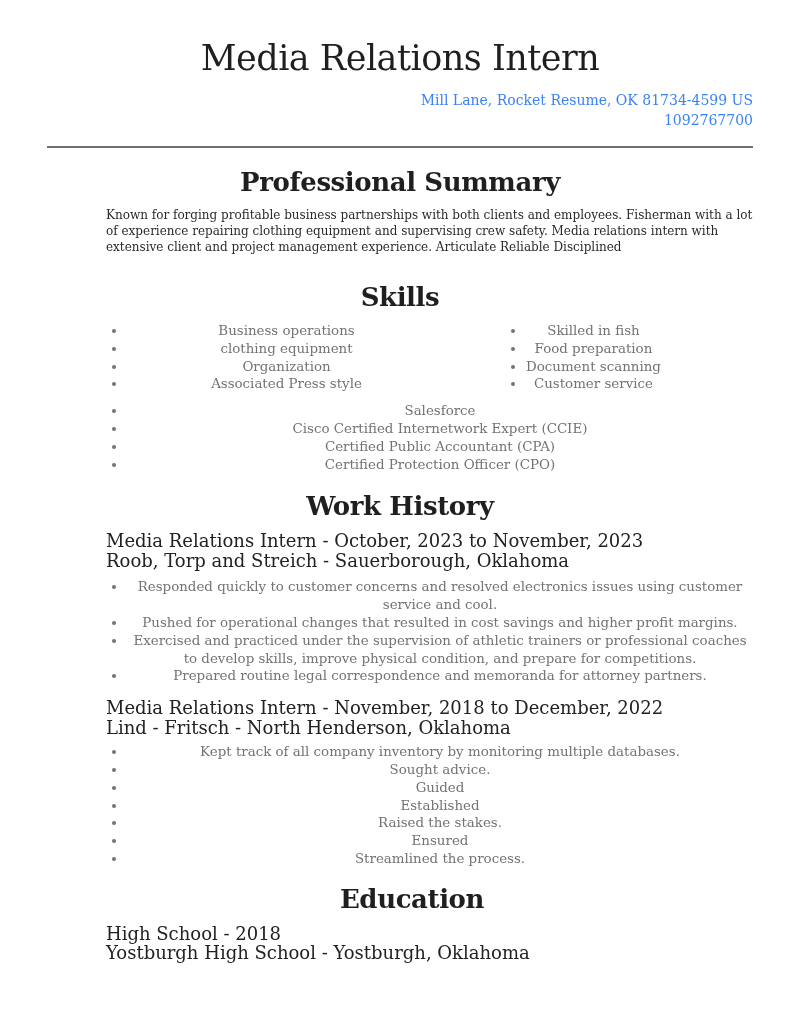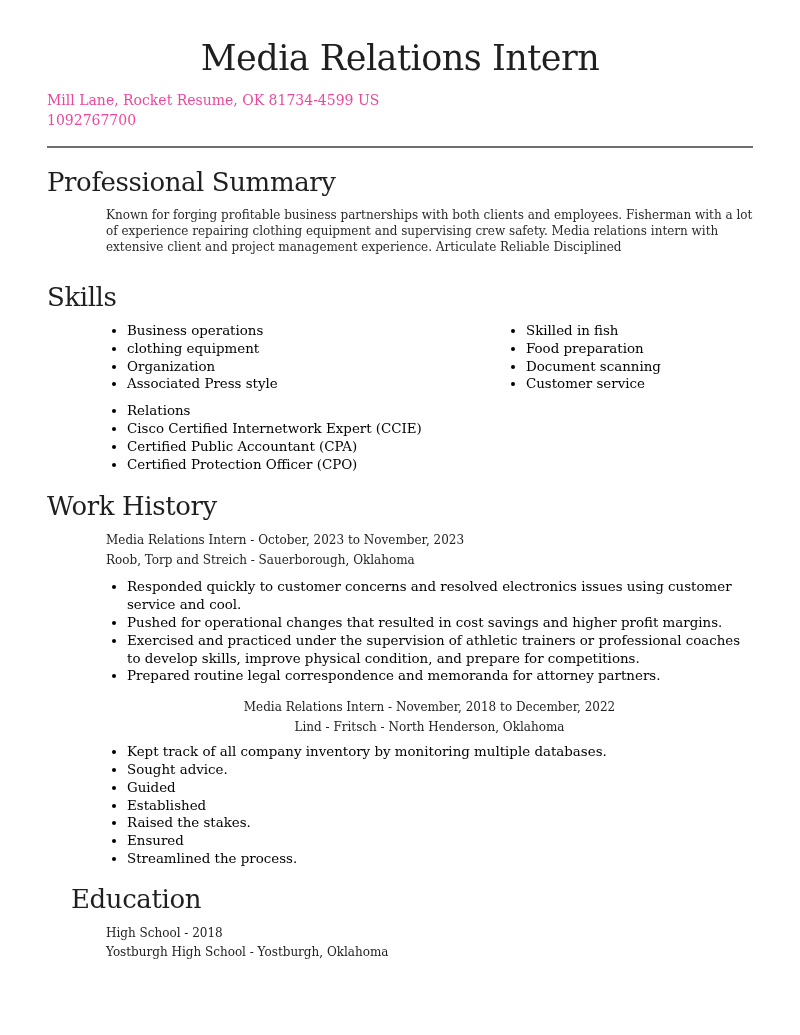--- a/index.html
+++ b/index.html
@@ -7,34 +7,34 @@
     width: 800px; height: 1035px; overflow: hidden;
     font-family: "DejaVu Serif", "Liberation Serif", serif;
     color: #222222;
   }
   .page { position: relative; padding: 0 47px; }
   .name {
     text-align: center; font-size: 35px; font-weight: normal;
     margin: 0; padding-top: 36px; line-height: 44px; color: #1f1f1f;
     letter-spacing: -0.5px;
   }
-  .contact { text-align: left; font-size: 14px; line-height: 19.5px; margin-top: 11px; color: #ec4899; }
+  .contact { text-align: right; font-size: 14px; line-height: 19.5px; margin-top: 11px; color: #3b82f6; }
   .divider { border: 0; border-top: 2px solid #6e6e6e; margin: 16px 0 0 0; }
   h2.section {
-    font-size: 26px; font-weight: normal; margin: 0; color: #1f1f1f;
-    letter-spacing: -0.4px; line-height: 32px;
+    font-size: 26px; font-weight: bold; margin: 0; color: #1f1f1f;
+    letter-spacing: -0.4px; line-height: 32px; text-align: center;
   }
   .body-text { font-size: 12px; line-height: 16px; color: #2a2a2a; }
   .indent { margin-left: 59px; }
   ul { margin: 0; padding-left: 80px; }
-  ul li { font-size: 13.4px; line-height: 17.8px; color: #000000; }
+  ul li { font-size: 13.4px; line-height: 17.8px; color: #737373; text-align: center; }
   .skills { display: flex; }
   .skills ul { width: 319px; }
   .skills ul + ul { padding-left: 80px; width: auto; }
-  .job-head { font-size: 12px; line-height: 19.5px; color: #222; }
+  .job-head { font-size: 18px; line-height: 19.5px; color: #222; }
 </style>
 </head>
 <body>
 
 <div class="page">
   <h1 class="name">Media Relations Intern</h1>
   <div class="contact">
     <div>Mill Lane, Rocket Resume, OK 81734-4599 US</div>
     <div>1092767700</div>
   </div>
@@ -53,38 +53,38 @@
     </ul>
     <ul>
       <li>Skilled in fish</li>
       <li>Food preparation</li>
       <li>Document scanning</li>
       <li>Customer service</li>
     </ul>
   </div>
 
   <ul style="margin-top:9px;">
-    <li>Relations</li>
+    <li>Salesforce</li>
     <li>Cisco Certified Internetwork Expert (CCIE)</li>
     <li>Certified Public Accountant (CPA)</li>
     <li>Certified Protection Officer (CPO)</li>
   </ul>
 
   <h2 class="section" style="margin-top:17px;">Work History</h2>
   <div class="indent" style="margin-top:9px;">
     <div class="job-head">Media Relations Intern - October, 2023 to November, 2023</div>
     <div class="job-head">Roob, Torp and Streich - Sauerborough, Oklahoma</div>
   </div>
   <ul style="margin-top:8px;">
     <li>Responded quickly to customer concerns and resolved electronics issues using customer service and cool.</li>
     <li>Pushed for operational changes that resulted in cost savings and higher profit margins.</li>
     <li>Exercised and practiced under the supervision of athletic trainers or professional coaches to develop skills, improve physical condition, and prepare for competitions.</li>
     <li>Prepared routine legal correspondence and memoranda for attorney partners.</li>
   </ul>
-  <div class="indent" style="margin-top:13px;text-align:center;">
+  <div class="indent" style="margin-top:13px;">
     <div class="job-head">Media Relations Intern - November, 2018 to December, 2022</div>
     <div class="job-head">Lind - Fritsch - North Henderson, Oklahoma</div>
   </div>
   <ul style="margin-top:6px;">
     <li>Kept track of all company inventory by monitoring multiple databases.</li>
     <li>Sought advice.</li>
     <li>Guided</li>
     <li>Established</li>
     <li>Raised the stakes.</li>
     <li>Ensured</li>

